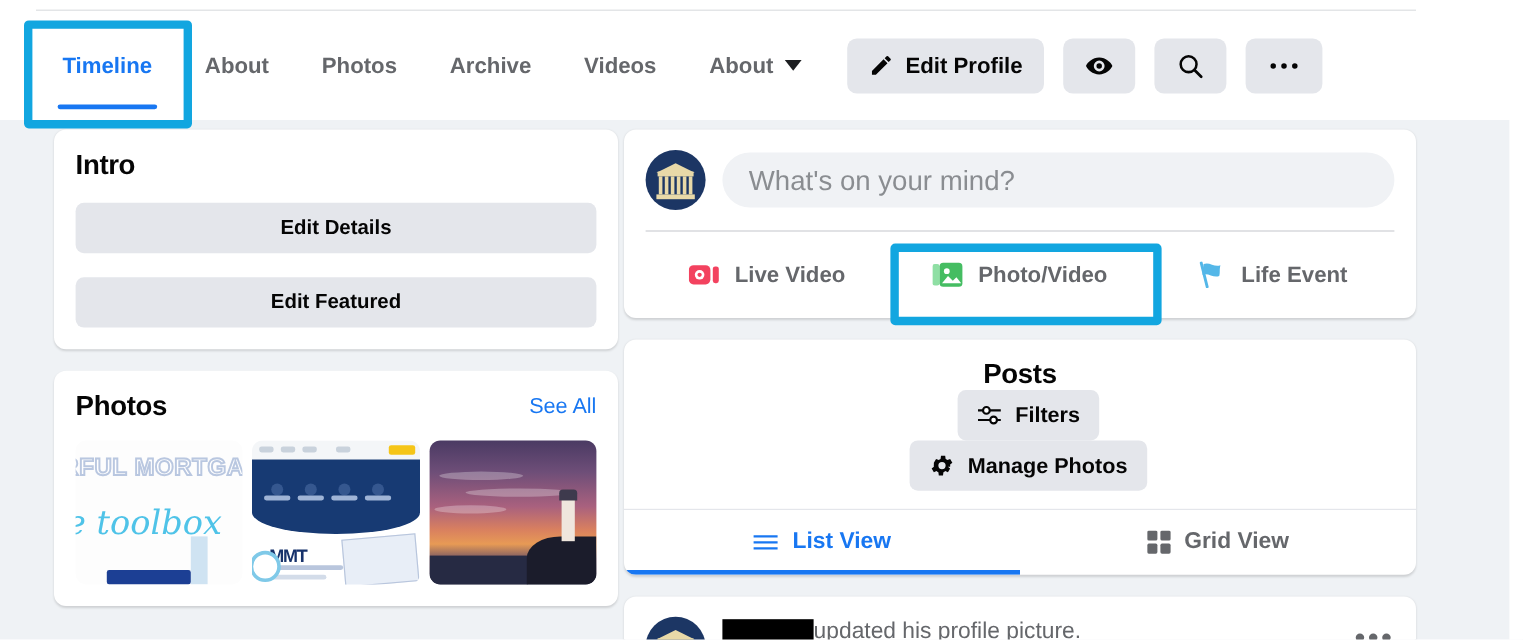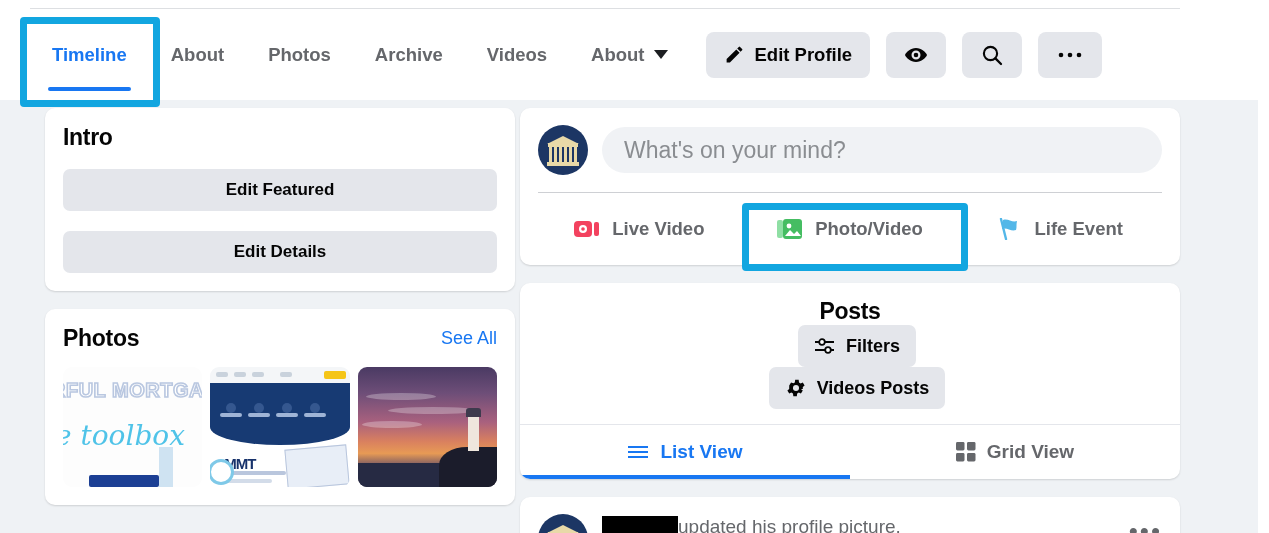--- a/index.html
+++ b/index.html
@@ -261,24 +261,24 @@
     </div>
   </div>
 
   <div class="col-left">
 
     <div class="card">
       <div class="card-pad">
         <div class="card-title">Intro</div>
         <div style="margin-top:18px">
           <div class="wide-btn">
+            <span>Edit Details</span>
+          </div>
+          <div class="wide-btn">
             <span>Edit Featured</span>
-          </div>
-          <div class="wide-btn">
-            <span>Edit Details</span>
           </div>
         </div>
       </div>
     </div>
 
     <div class="card">
       <div class="card-pad">
         <div class="photos-head">
           <div class="card-title">Photos</div>
           <div class="see-all">See All</div>
@@ -399,21 +399,21 @@
               </svg>
           </span>
           <span>Filters</span>
         </div>
         <div class="chip">
           <span>
             <svg width="22" height="22" viewBox="0 0 24 24">
                 <path fill="#050505" d="M19.4 13a7.6 7.6 0 0 0 0-2l2-1.6-2-3.4-2.4 1a7.7 7.7 0 0 0-1.7-1L14.9 3h-3.8l-.4 2.9c-.6.3-1.2.6-1.7 1l-2.4-1-2 3.4L4.6 11a7.6 7.6 0 0 0 0 2l-2 1.6 2 3.4 2.4-1c.5.4 1.1.8 1.7 1l.4 3h3.8l.4-3c.6-.2 1.2-.6 1.7-1l2.4 1 2-3.4-2-1.6zM12 15.3a3.3 3.3 0 1 1 0-6.6 3.3 3.3 0 0 1 0 6.6z"></path>
               </svg>
           </span>
-          <span>Videos Posts</span>
+          <span>Manage Photos</span>
         </div>
       </div>
       <div class="view-tabs">
         <div class="vtab active">
           <span>
             <svg width="22" height="16" viewBox="0 0 22 16">
                 <line x1="1" y1="3" x2="21" y2="3" stroke="#1877f2" stroke-width="2"></line>
                 <line x1="1" y1="8" x2="21" y2="8" stroke="#1877f2" stroke-width="2"></line>
                 <line x1="1" y1="13" x2="21" y2="13" stroke="#1877f2" stroke-width="2"></line>
               </svg>

